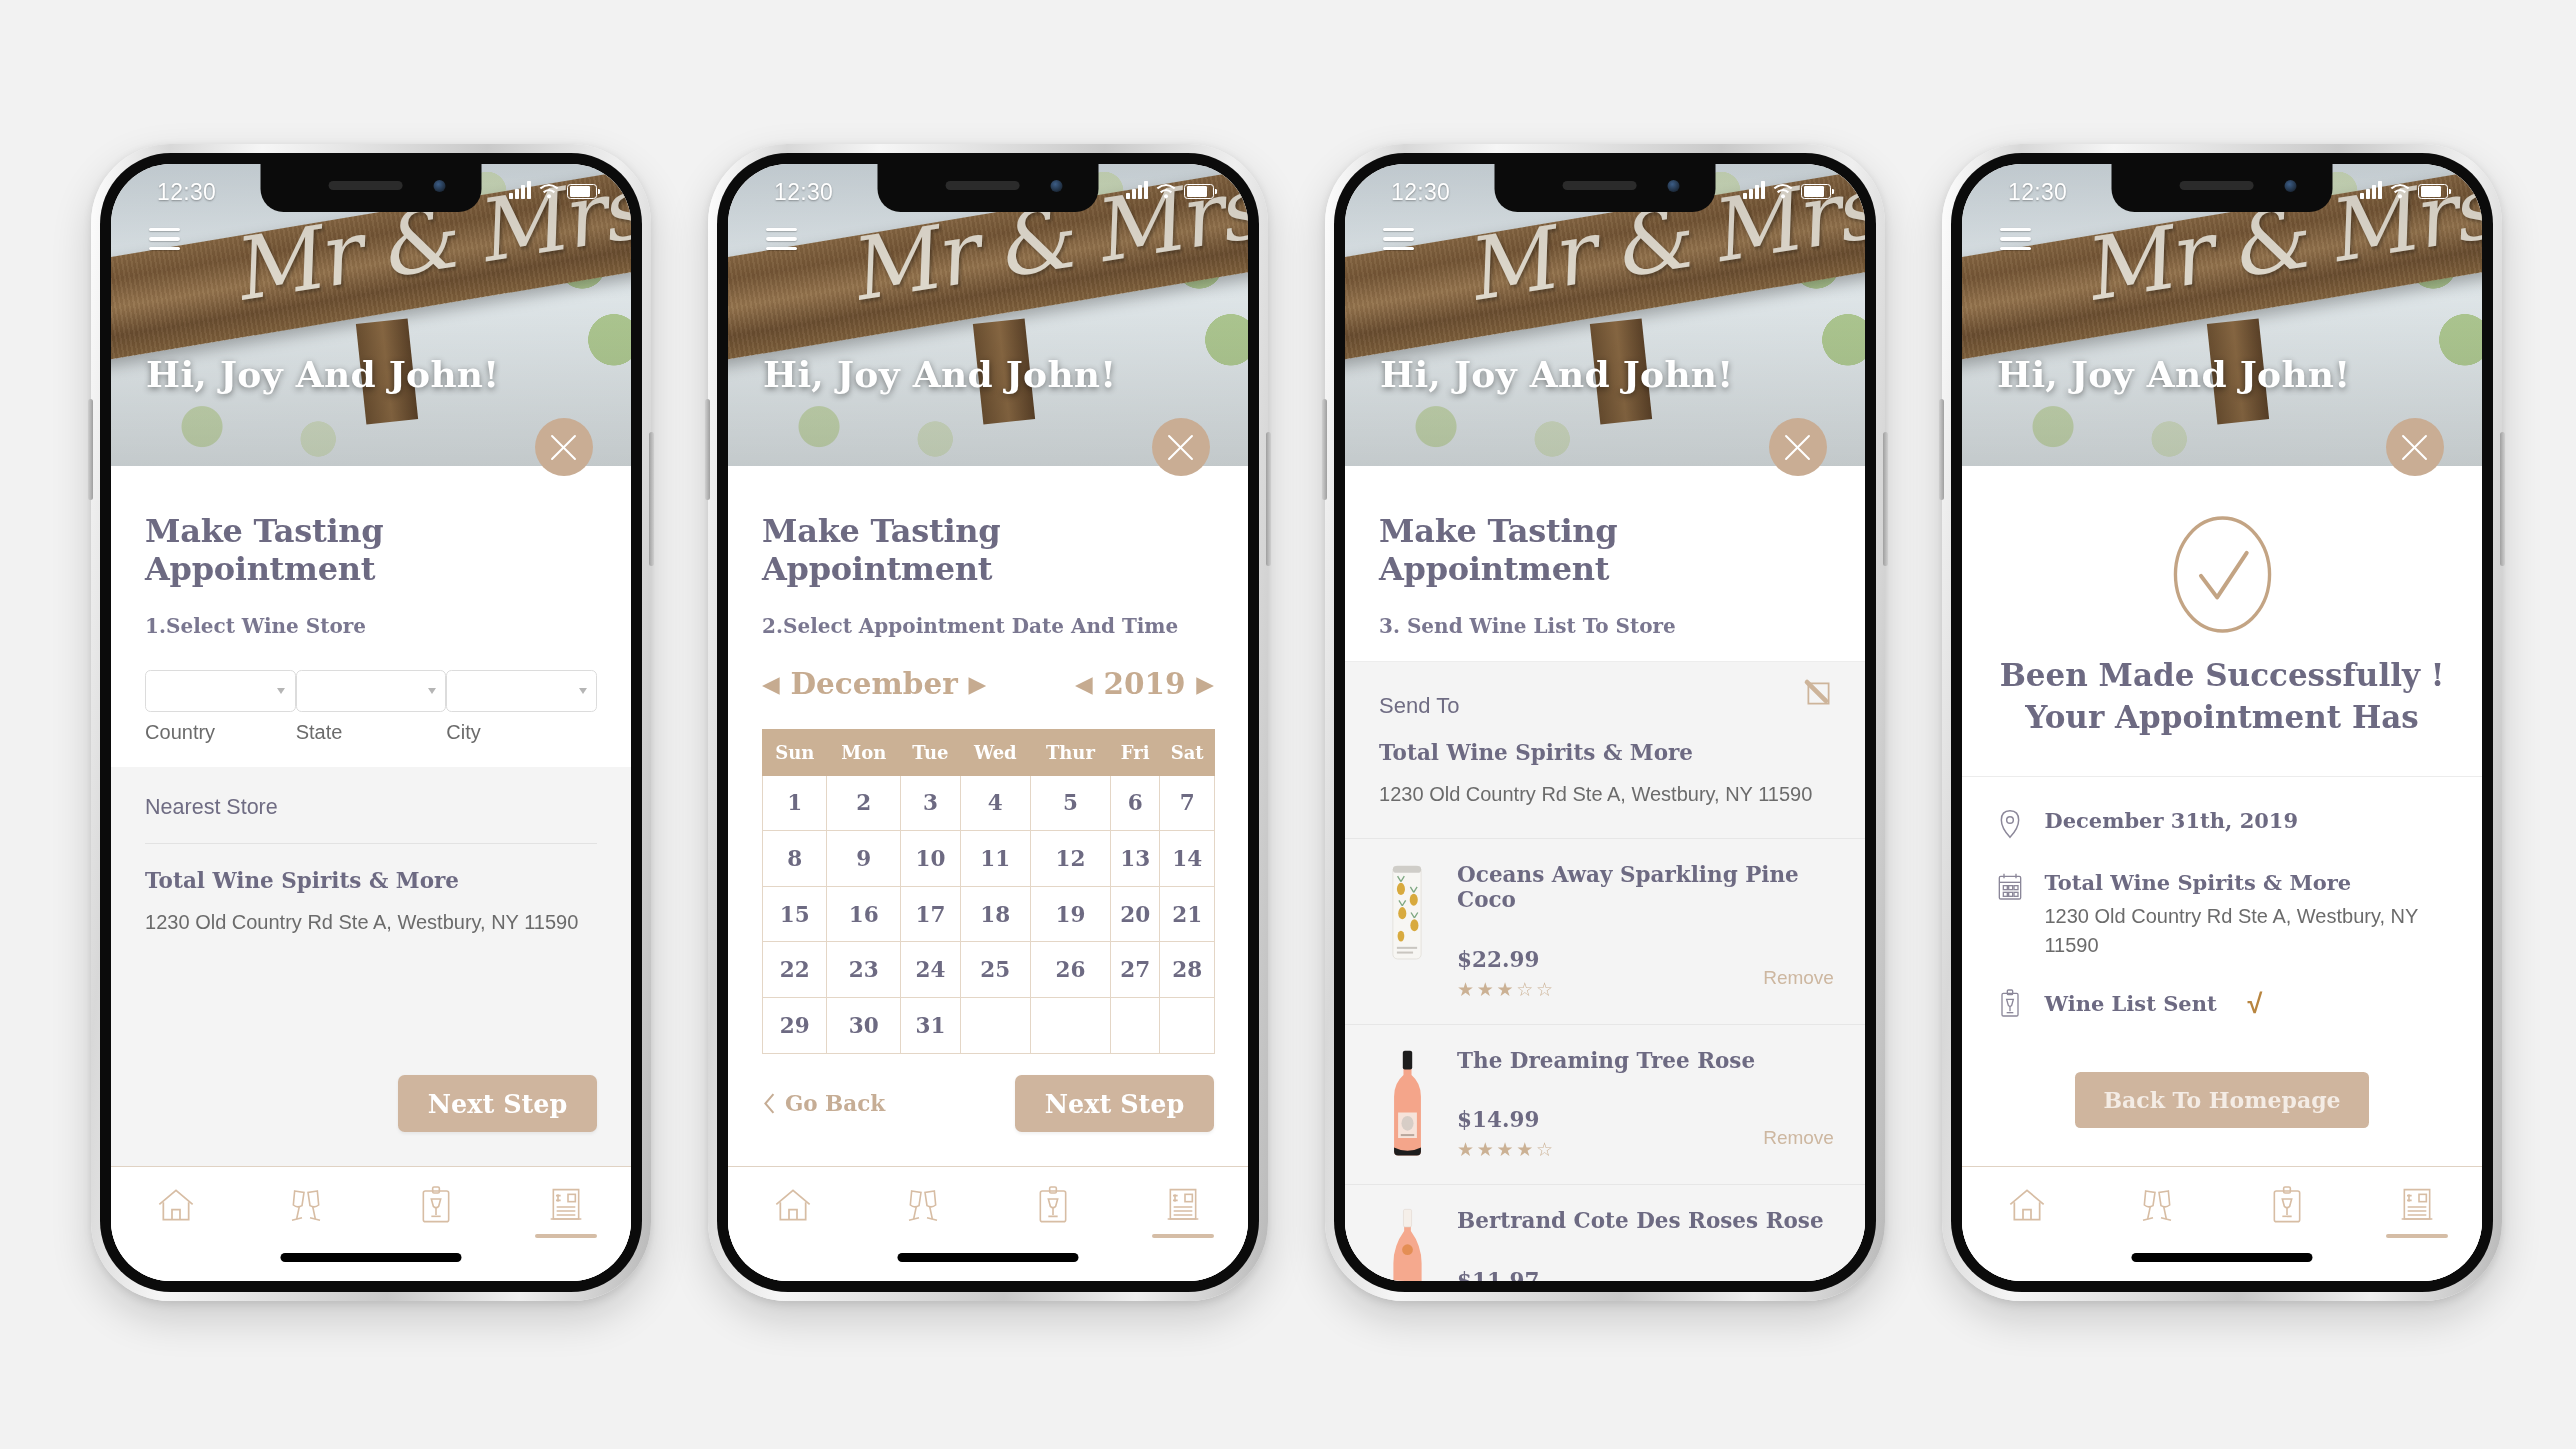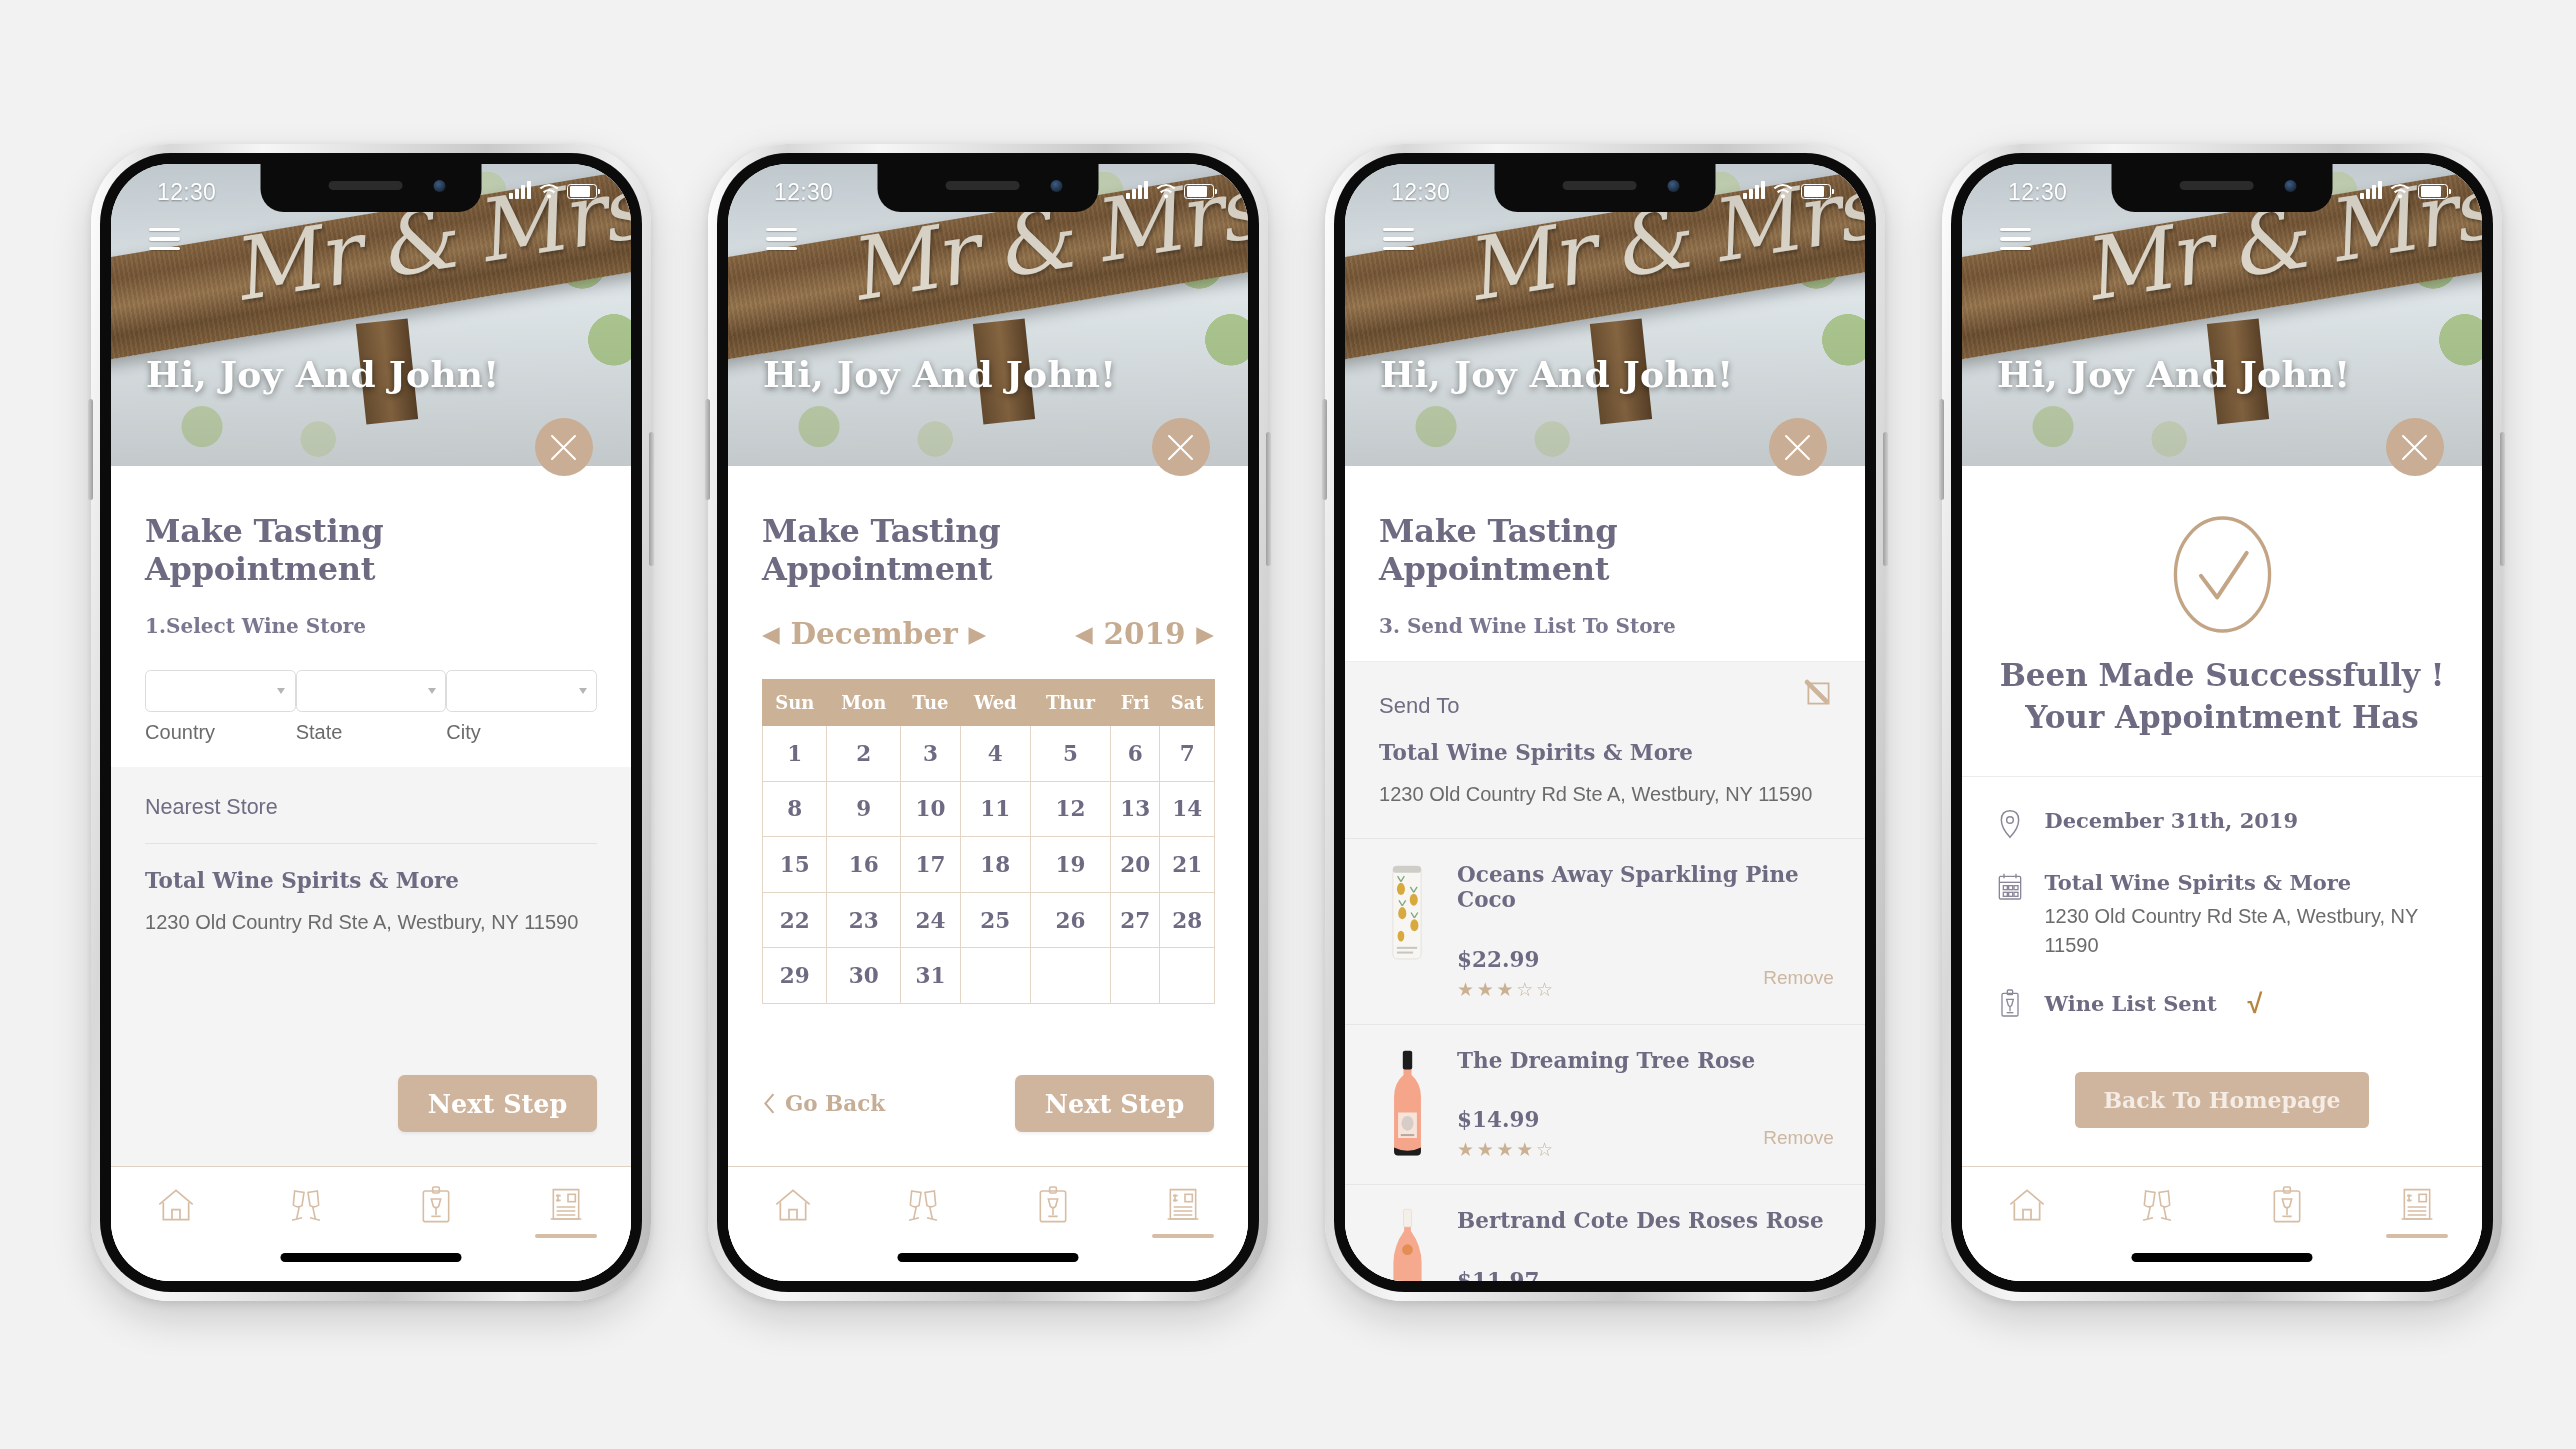--- a/index.html
+++ b/index.html
@@ -473,20 +473,21 @@
         <div class="greeting">Hi, Joy And John!</div>
 
         <div class="close-btn">
           <svg viewBox="0 0 46 46">
               <path d="M6 6 L40 40 M40 6 L6 40" stroke="#fff" stroke-width="3" stroke-linecap="round"></path>
             </svg>
         </div>
 
         <div class="sheet">
           <div class="sheet-title">Make Tasting Appointment</div>
+          <div class="step-label">2.Select Appointment Date And Time</div>
 
           <div class="cal-head">
             <div class="cal-nav">
               <span class="arw">◀</span>
               <span>December</span>
               <span class="arw">▶</span>
             </div>
             <div class="cal-spacer"></div>
             <div class="cal-nav">
               <span class="arw">◀</span>

